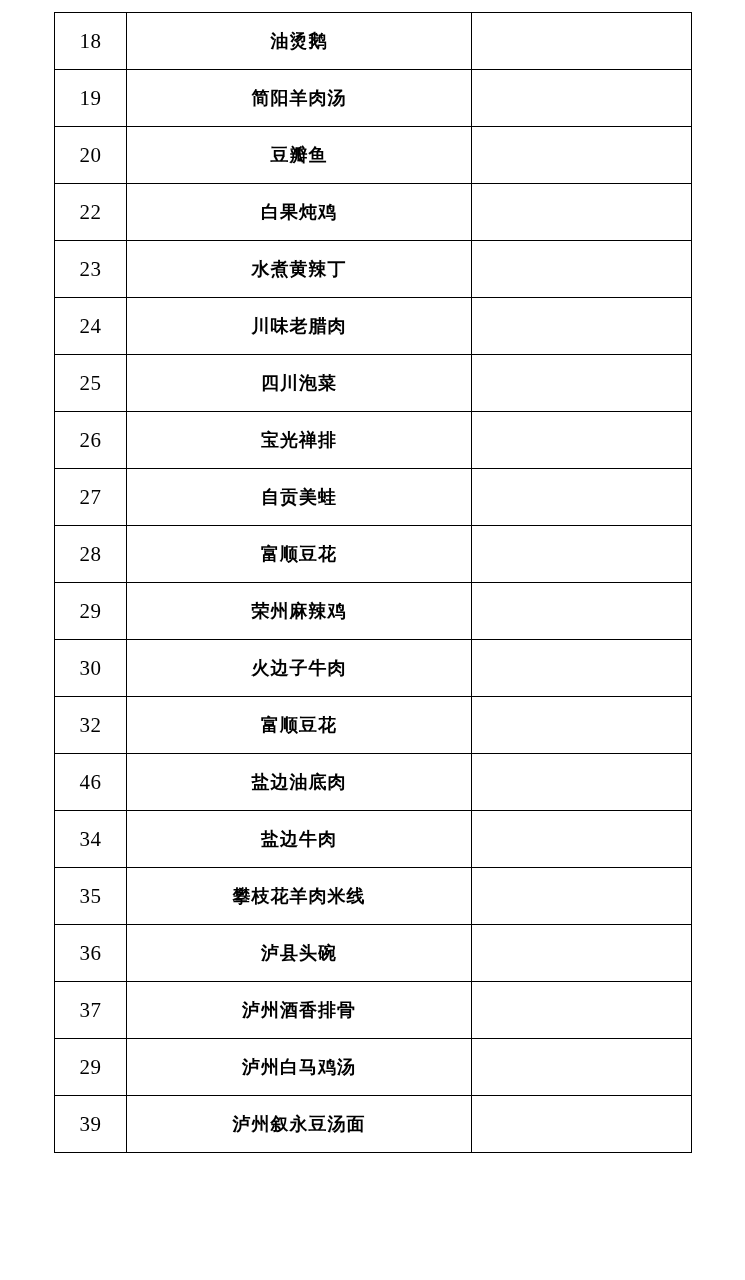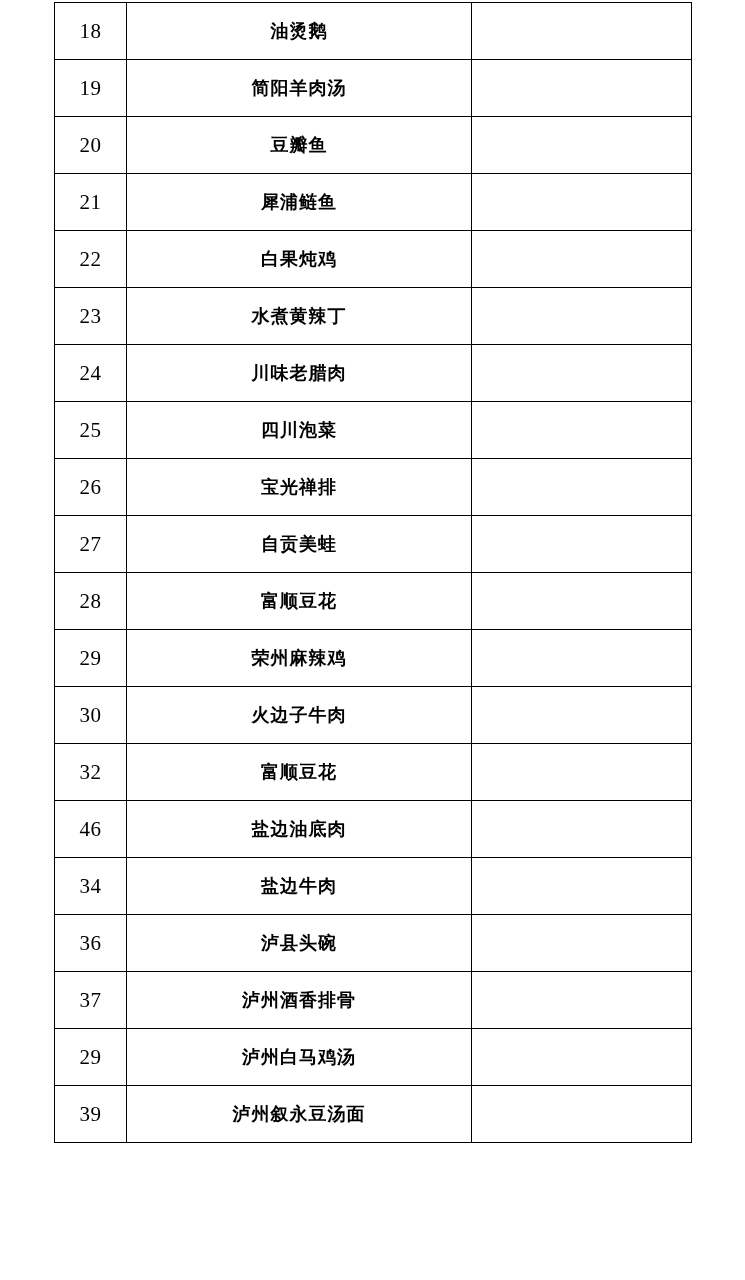--- a/index.html
+++ b/index.html
@@ -18,21 +18,21 @@
     width: 745px;
     height: 1280px;
     position: relative;
     box-sizing: border-box;
     padding: 0 54px 0 54px;
   }
   table.dish-table {
     border-collapse: collapse;
     width: 637px;
     table-layout: fixed;
-    margin-top: 2px;
+    margin-top: 12px;
   }
   table.dish-table td {
     border: 1px solid #000000;
     height: 56px;
     padding: 0;
     text-align: center;
     vertical-align: middle;
   }
   col.col-index { width: 72px; }
   col.col-name  { width: 345px; }
@@ -70,25 +70,20 @@
         <td class="cell-blank"></td>
       </tr>
       <tr>
         <td class="cell-index">19</td>
         <td class="cell-name">简阳羊肉汤</td>
         <td class="cell-blank"></td>
       </tr>
       <tr>
         <td class="cell-index">20</td>
         <td class="cell-name">豆瓣鱼</td>
-        <td class="cell-blank"></td>
-      </tr>
-      <tr>
-        <td class="cell-index">21</td>
-        <td class="cell-name">犀浦鲢鱼</td>
         <td class="cell-blank"></td>
       </tr>
       <tr>
         <td class="cell-index">22</td>
         <td class="cell-name">白果炖鸡</td>
         <td class="cell-blank"></td>
       </tr>
       <tr>
         <td class="cell-index">23</td>
         <td class="cell-name">水煮黄辣丁</td>
@@ -138,20 +133,25 @@
         <td class="cell-index">46</td>
         <td class="cell-name">盐边油底肉</td>
         <td class="cell-blank"></td>
       </tr>
       <tr>
         <td class="cell-index">34</td>
         <td class="cell-name">盐边牛肉</td>
         <td class="cell-blank"></td>
       </tr>
       <tr>
+        <td class="cell-index">35</td>
+        <td class="cell-name">攀枝花羊肉米线</td>
+        <td class="cell-blank"></td>
+      </tr>
+      <tr>
         <td class="cell-index">36</td>
         <td class="cell-name">泸县头碗</td>
         <td class="cell-blank"></td>
       </tr>
       <tr>
         <td class="cell-index">37</td>
         <td class="cell-name">泸州酒香排骨</td>
         <td class="cell-blank"></td>
       </tr>
       <tr>

